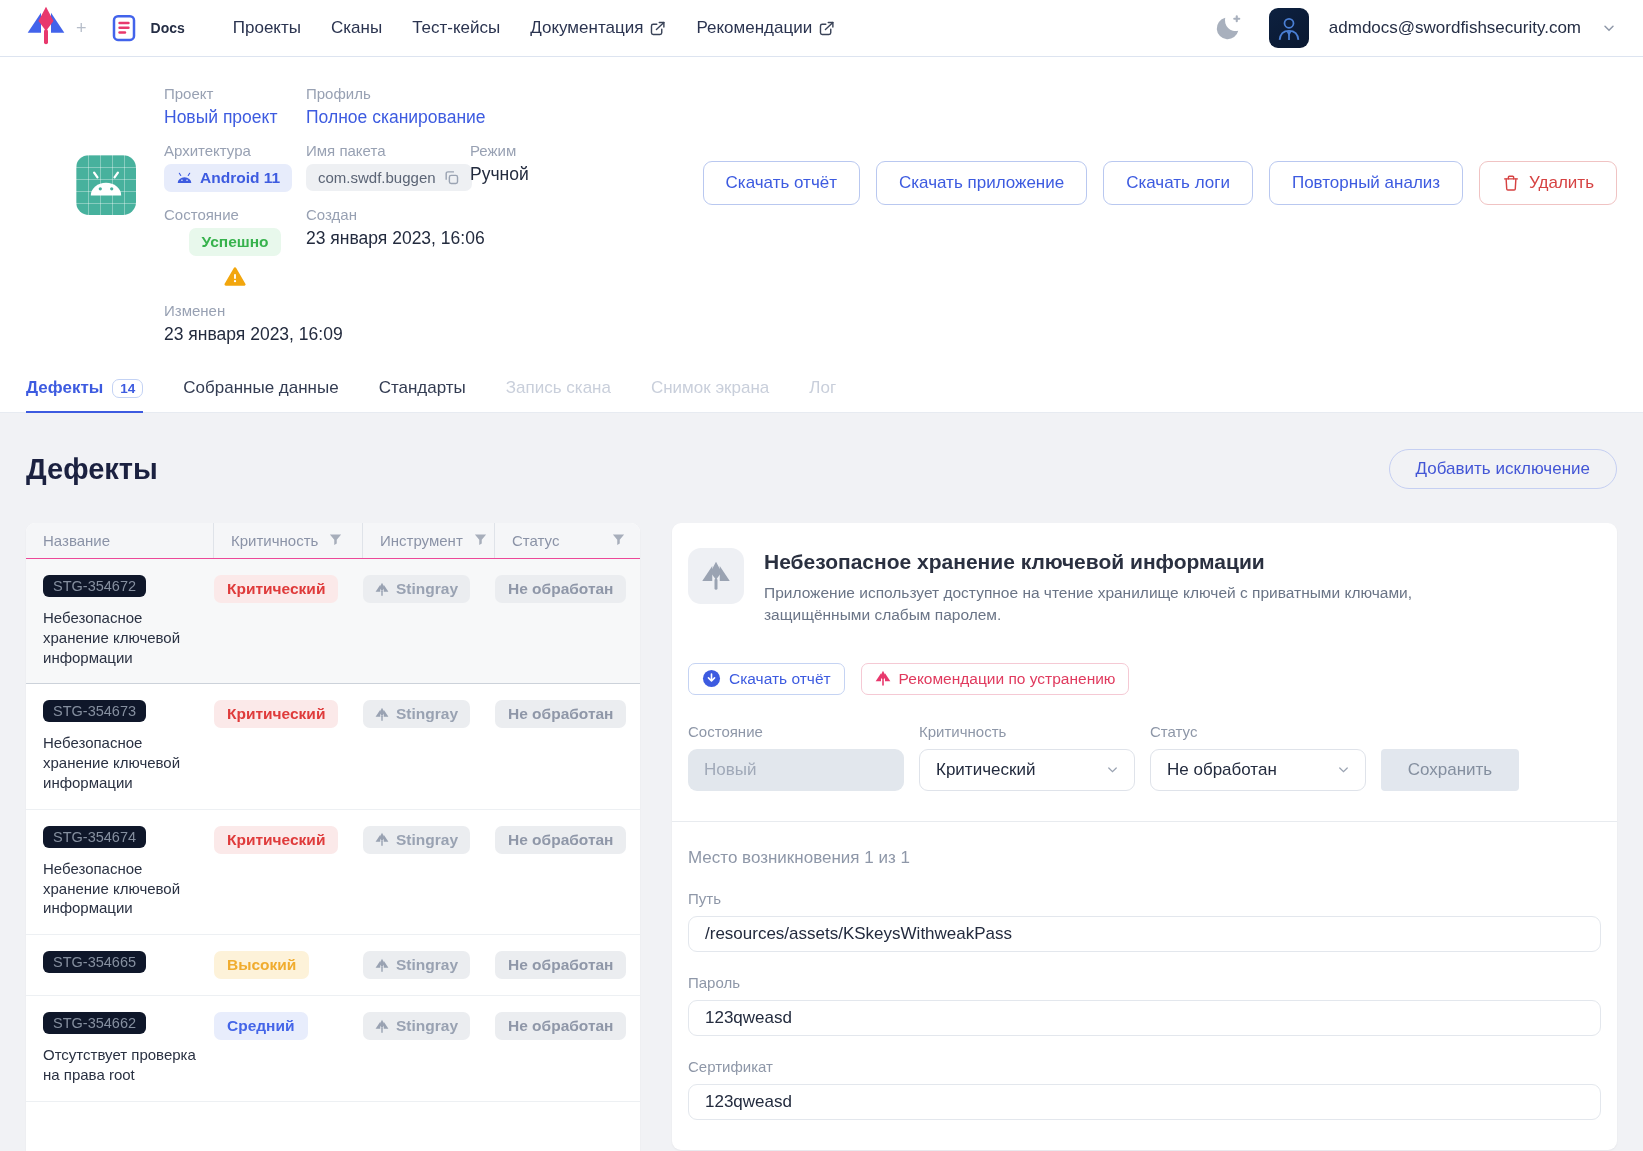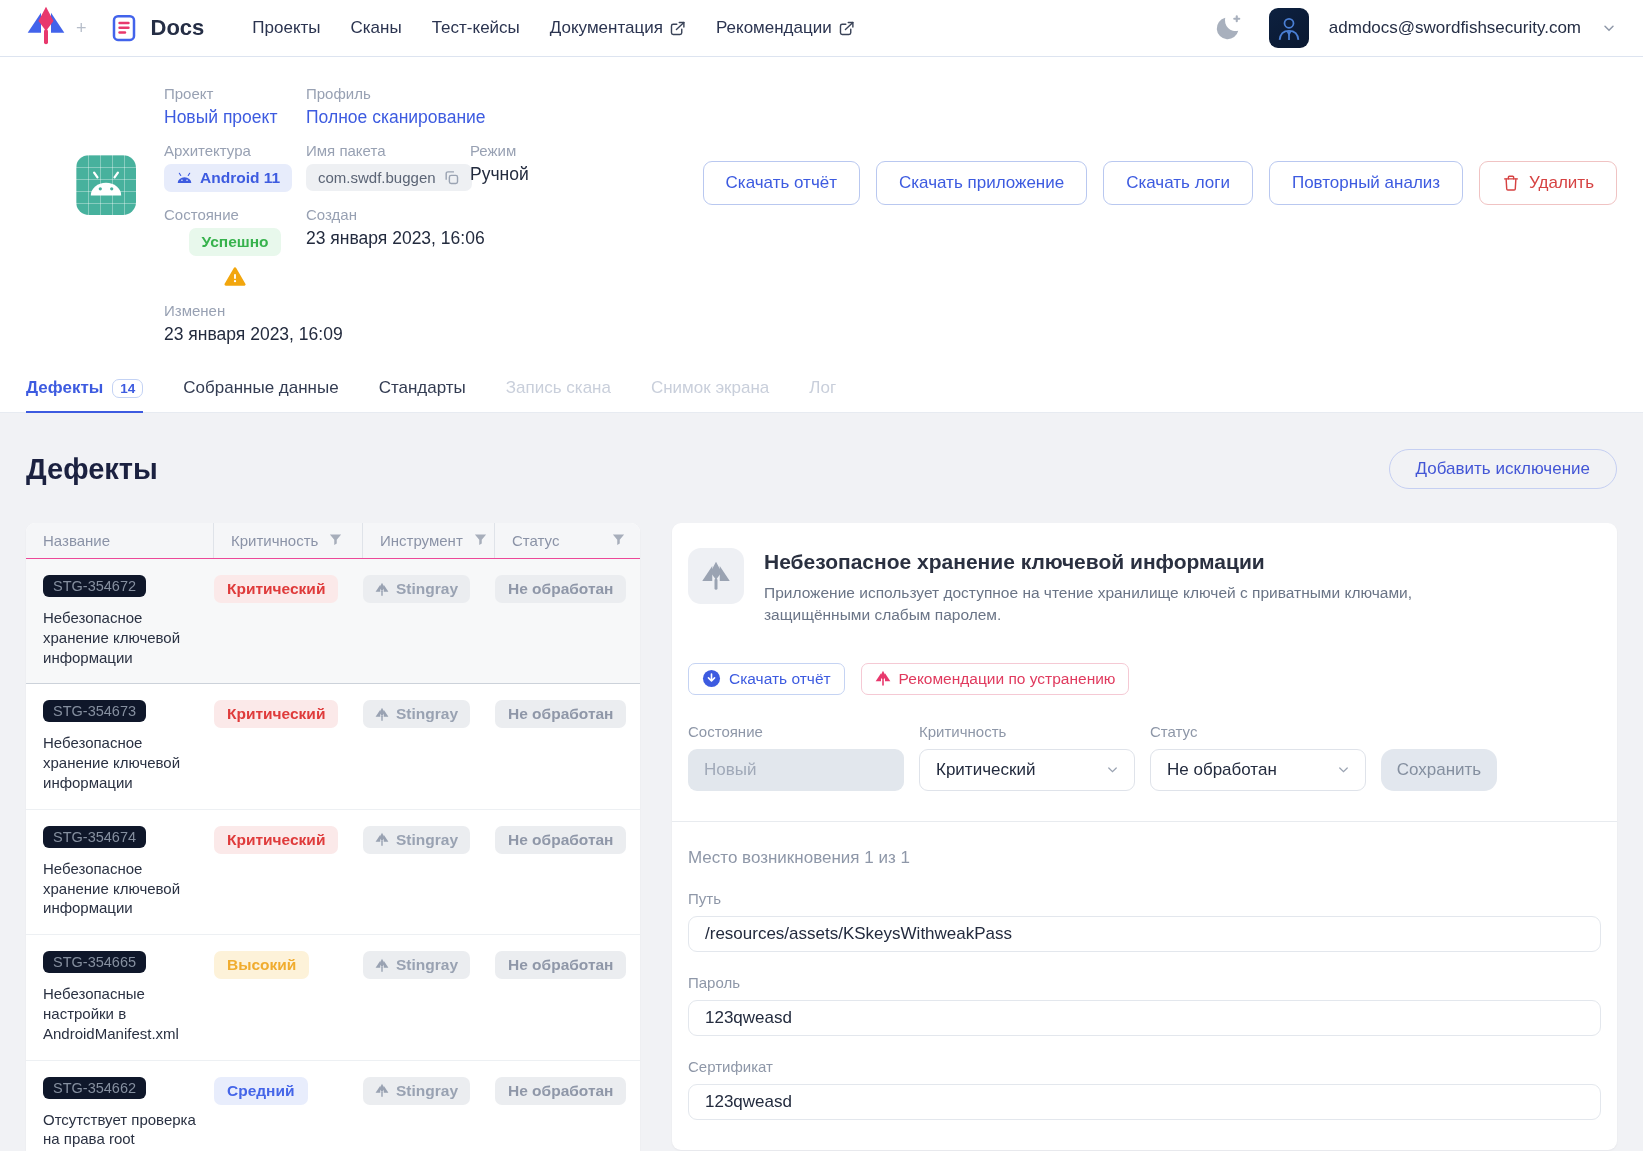--- a/index.html
+++ b/index.html
@@ -4,21 +4,21 @@
 <style>
   * { margin:0; padding:0; box-sizing:border-box; }
   html,body { width:1643px; height:1151px; overflow:hidden; background:#fff;
     font-family:"Liberation Sans", sans-serif; color:#252e45; }
 
   
   .topnav { height:57px; display:flex; align-items:center; padding:0 26px;
     background:#fff; border-bottom:1px solid #dde4f0; }
   .brand { display:flex; align-items:center; gap:10px; margin-right:48px; }
   .brand .plus { color:#b6bdc9; font-size:18px; font-weight:500; }
-  .brand .docs-label { font-size:22px; font-weight:600; color:#252e45; margin-left:2px; }
+  .brand .docs-label { font-size:14px; font-weight:600; color:#252e45; margin-left:2px; }
   .nav-items { display:flex; align-items:center; gap:30px; }
   .nav-item { font-size:17px; font-weight:500; color:#2b3450; cursor:pointer;
     display:flex; align-items:center; gap:6px; }
   .nav-right { margin-left:auto; display:flex; align-items:center; gap:20px; }
   .avatar { width:40px; height:40px; border-radius:9px;
     background:linear-gradient(145deg,#0d2140,#0a1830); display:flex;
     align-items:center; justify-content:center; }
   .user-email { font-size:17px; color:#252e45; }
 
   
@@ -116,21 +116,21 @@
   .form-row { display:flex; gap:15px; margin-top:28px; align-items:flex-end; }
   .field { display:flex; flex-direction:column; }
   .field-label { font-size:15px; color:#8e97a8; margin-bottom:9px; }
   .input, .select { height:42px; border-radius:9px; font-size:17px; color:#232b3e;
     font-family:"Liberation Sans",sans-serif; }
   .input-disabled { width:216px; background:#e2e7ed; border:none; color:#a0a9b8;
     padding:0 16px; }
   .select { width:216px; background:#fff; border:1px solid #dfe3ea; display:flex;
     align-items:center; justify-content:space-between; padding:0 14px 0 16px;
     cursor:pointer; }
-  .btn-save { width:116px; height:42px; border-radius:13px; background:#e2e7ee;
+  .btn-save { width:138px; height:42px; border-radius:4px; background:#e2e7ee;
     border:none; color:#848f9f; font-size:17px; cursor:pointer;
     font-family:"Liberation Sans",sans-serif; }
   .detail-divider { border-top:1px solid #e8ebef; margin:30px -16px 0; }
   .occ-heading { font-size:17px; color:#8e97a8; margin-top:26px; }
   .occ-label { font-size:15px; color:#8e97a8; margin:22px 0 9px; }
   .occ-input { width:100%; height:36px; border:1px solid #e3e7ed; border-radius:9px;
     background:#fff; padding:0 16px; font-size:17px; color:#232b3e;
     font-family:"Liberation Sans",sans-serif; }
 </style>
 </head>
@@ -405,21 +405,20 @@
                 <rect x="21.6" y="29" width="4.8" height="18" rx="2.4" fill="#99a2b2"></rect>
               </svg>
               <span>Stingray</span>
             </span></div>
         <div class="tcell tcell-status"><span class="status-pill">Не обработан</span></div>
       </div>
 
       <div class="trow">
         <div class="tcell">
           <span class="id-pill">STG-354665</span>
-          <div class="defect-name">Небезопасные настройки в AndroidManifest.xml</div>
         </div>
         <div class="tcell tcell-sev"><span class="sev-pill sev-high">Высокий</span></div>
         <div class="tcell tcell-tool"><span class="tool-pill">
               <svg width="14" height="15" viewBox="0 0 48 50">
                 <polygon points="2,33 18,9 18,33" fill="#99a2b2"></polygon>
                 <polygon points="46,33 30,9 30,33" fill="#99a2b2"></polygon>
                 <polygon points="24,2 33,19 24,31 15,19" fill="#99a2b2"></polygon>
                 <rect x="21.6" y="29" width="4.8" height="18" rx="2.4" fill="#99a2b2"></rect>
               </svg>
               <span>Stingray</span>

